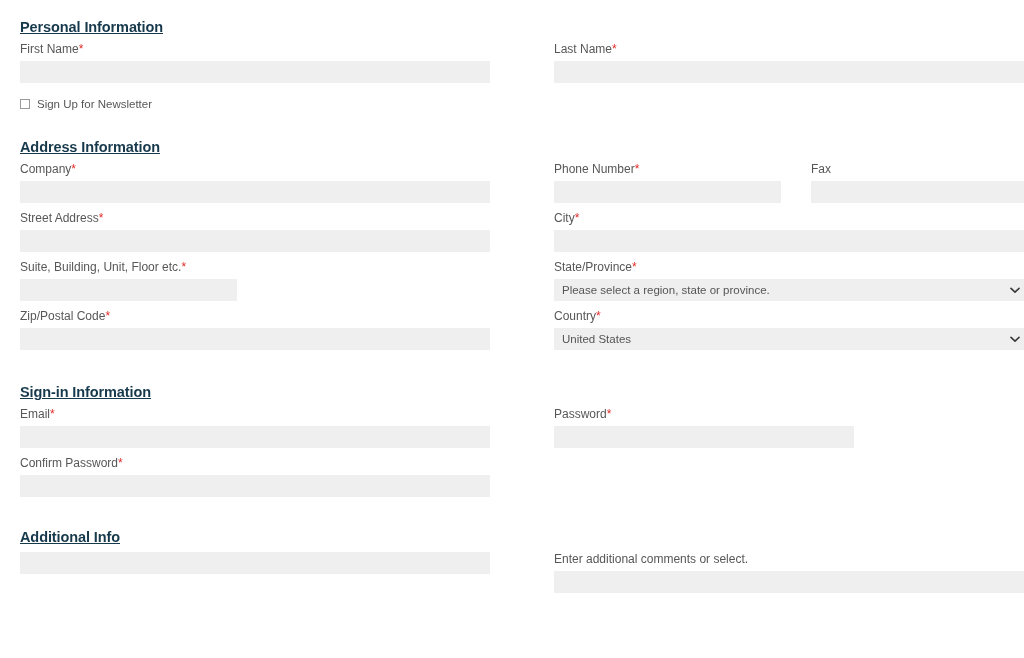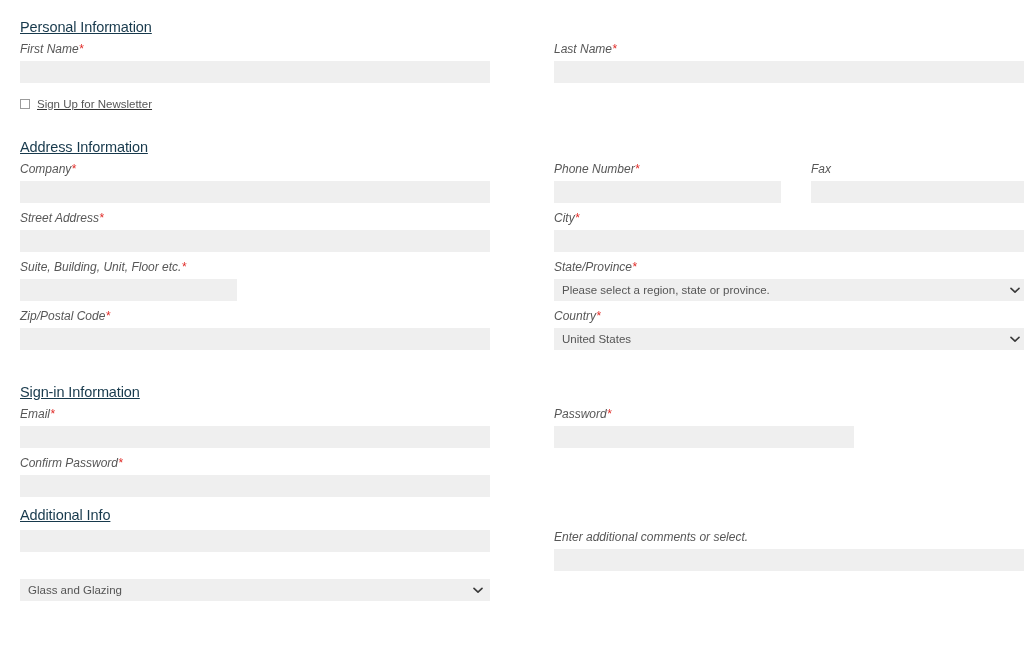--- a/index.html
+++ b/index.html
@@ -22,48 +22,46 @@
     width: 1024px;
     height: 658px;
   }
   .fieldset {
     position: absolute;
     left: 20px;
     width: 984px;
   }
   .legend {
     font-size: 14.5px;
-    font-weight: normal;
+    font-weight: bold;
     color: #17394c;
     text-decoration: underline;
     letter-spacing: -0.1px;
     line-height: 18px;
     margin: 0;
     padding: 0;
     display: block;
   }
   .row {
     position: relative;
     width: 984px;
-    text-decoration: underline;
   }
   .field {
     position: absolute;
     top: 0;
   }
   .field.col-left  { left: 0px;   width: 470px; }
   .field.col-right { left: 510px; width: 473px; margin-left: 24px; }
   .label {
     display: block;
     font-size: 12px;
     line-height: 15px;
     color: #575757;
     margin: 0 0 4px 0;
     white-space: nowrap;
-    font-style: italic;
   }
   .req {
     color: #e02b27;
     font-size: 12px;
   }
   .control {
     display: block;
     width: 100%;
     height: 22px;
     background: #efefef;
@@ -119,21 +117,21 @@
   .cbox-label {
     font-size: 11.5px;
     color: #575757;
     line-height: 14px;
     white-space: nowrap;
   }
   
   #sec-personal  { top: 18px; }
   #sec-address   { top: 138px; }
   #sec-signin    { top: 383px; }
-  #sec-additional{ top: 506px; }
+  #sec-additional{ top: 528px; }
 
   .r-offset-1 { position: absolute; left: 0; top: 24px; width: 984px; }
   .r-offset-2 { position: absolute; left: 0; top: 73px; width: 984px; }
   .r-offset-3 { position: absolute; left: 0; top: 122px; width: 984px; }
   .r-offset-4 { position: absolute; left: 0; top: 171px; width: 984px; }
   .r-cbox     { position: absolute; left: 0; top: 79px; width: 984px; }
 
   
   .w-suite    { width: 217px !important; }
   .w-phone    { left: 510px !important; width: 227px !important; }
@@ -264,27 +262,19 @@
         <input class="control" type="text" value="" style="">
       </div>
       <div class="field col-right">
         <label class="label">Enter additional comments or select.</label>
         <input class="control" type="text" value="" style="">
       </div>
     </div>
 
     <div class="row r-offset-2">
       <div class="field col-left">
-        <div class="select-wrap w-industry">
-          <div class="control">Glass and Glazing</div>
-          <span class="chevron">
-            <svg width="10" height="7" viewBox="0 0 10 7">
-                <path d="M1 1.4 L5 5.2 L9 1.4" fill="none" stroke="#3a3a3a" stroke-width="1.6" stroke-linecap="round" stroke-linejoin="round"></path>
-              </svg>
-          </span>
-        </div>
       </div>
       <div class="field col-right">
       </div>
     </div>
   </div>
 
 </div>
 
 </body></html>

